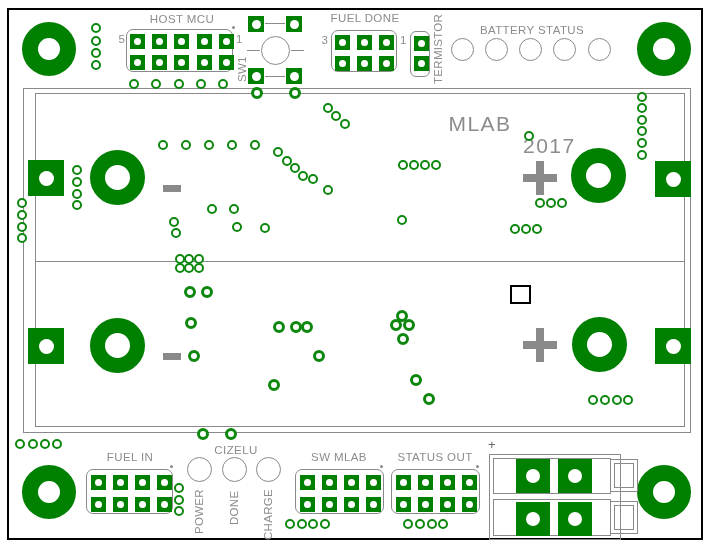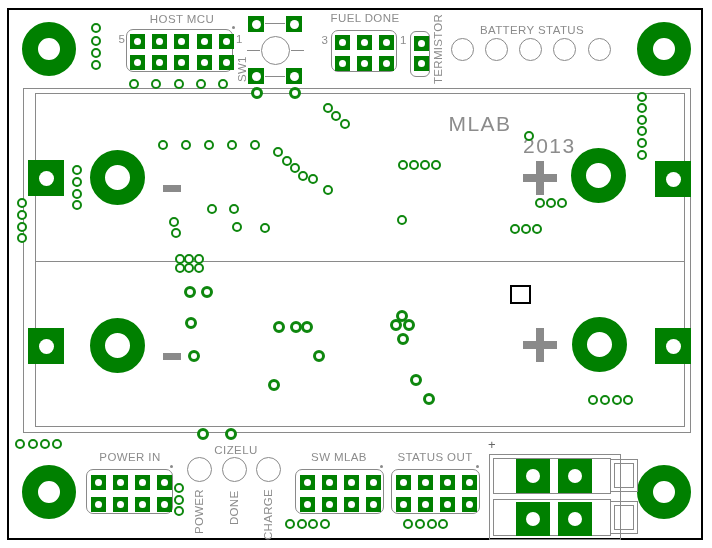--- a/index.html
+++ b/index.html
@@ -63,21 +63,21 @@
   <div class="abs gbar" style="left:163px;top:185px;width:18px;height:7px;"></div>
   <div class="abs gbar" style="left:536px;top:161px;width:8px;height:34px;"></div>
   <div class="abs gbar" style="left:523px;top:174px;width:34px;height:8px;"></div>
   <div class="abs gbar" style="left:163px;top:353px;width:18px;height:7px;"></div>
   <div class="abs gbar" style="left:536px;top:328px;width:8px;height:34px;"></div>
   <div class="abs gbar" style="left:523px;top:341px;width:34px;height:8px;"></div>
 
   <div class="abs" style="left:510px;top:285px;width:21px;height:19px;border:2px solid #000;background:#fff;"></div>
 
   <div class="abs title center" style="left:380px;top:112px;width:200px;">MLAB</div>
-  <div class="abs title" style="left:523px;top:134px;">2013</div>
+  <div class="abs title" style="left:523px;top:134px;">2017</div>
 
   <div class="abs lbl center" style="left:122px;top:13px;width:120px;">HOST MCU</div>
   <div class="abs outline" id="header-host-mcu" style="left:126px;top:29px;width:107px;height:43px;border-radius:7px;">
       <div class="pad" style="left: 2.5px; top: 3.5px; width: 15px; height: 15px;"></div>
       <div class="pad" style="left: 24.9px; top: 3.5px; width: 15px; height: 15px;"></div>
       <div class="pad" style="left: 47.3px; top: 3.5px; width: 15px; height: 15px;"></div>
       <div class="pad" style="left: 69.7px; top: 3.5px; width: 15px; height: 15px;"></div>
       <div class="pad" style="left: 92.1px; top: 3.5px; width: 15px; height: 15px;"></div>
       <div class="pad" style="left: 2.5px; top: 24.5px; width: 15px; height: 15px;"></div>
       <div class="pad" style="left: 24.9px; top: 24.5px; width: 15px; height: 15px;"></div>
@@ -120,21 +120,21 @@
 
   <div class="abs lbl center" style="left:452px;top:24px;width:160px;">BATTERY STATUS</div>
   <div id="status-leds">
       <div class="abs circle" style="left: 450.5px; top: 37.5px; width: 23px; height: 23px;"></div>
       <div class="abs circle" style="left: 484.75px; top: 37.5px; width: 23px; height: 23px;"></div>
       <div class="abs circle" style="left: 519px; top: 37.5px; width: 23px; height: 23px;"></div>
       <div class="abs circle" style="left: 553.25px; top: 37.5px; width: 23px; height: 23px;"></div>
       <div class="abs circle" style="left: 587.5px; top: 37.5px; width: 23px; height: 23px;"></div>
     </div>
 
-  <div class="abs lbl center" style="left:70px;top:451px;width:120px;">POWER IN</div>
+  <div class="abs lbl center" style="left:70px;top:451px;width:120px;">FUEL IN</div>
   <div class="abs outline" id="header-power-in" style="left:86px;top:469px;width:87px;height:45px;border-radius:7px;">
       <div class="pad" style="left: 3.5px; top: 4.5px; width: 15px; height: 15px;"></div>
       <div class="pad" style="left: 25.5px; top: 4.5px; width: 15px; height: 15px;"></div>
       <div class="pad" style="left: 47.5px; top: 4.5px; width: 15px; height: 15px;"></div>
       <div class="pad" style="left: 69.5px; top: 4.5px; width: 15px; height: 15px;"></div>
       <div class="pad" style="left: 3.5px; top: 26.5px; width: 15px; height: 15px;"></div>
       <div class="pad" style="left: 25.5px; top: 26.5px; width: 15px; height: 15px;"></div>
       <div class="pad" style="left: 47.5px; top: 26.5px; width: 15px; height: 15px;"></div>
       <div class="pad" style="left: 69.5px; top: 26.5px; width: 15px; height: 15px;"></div>
     </div>

